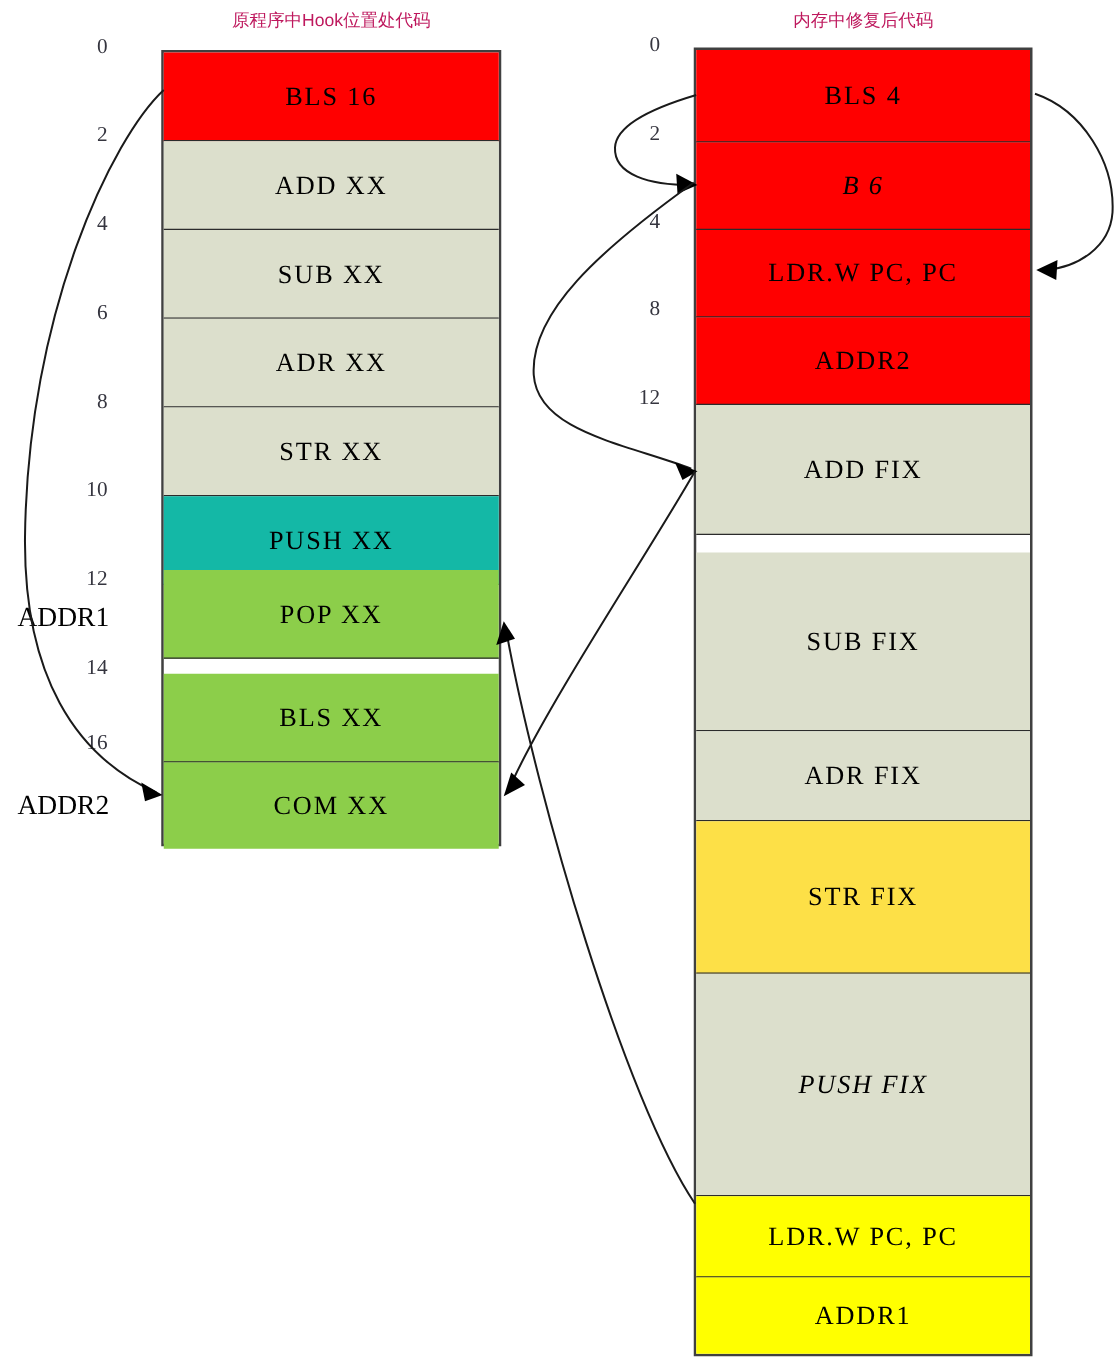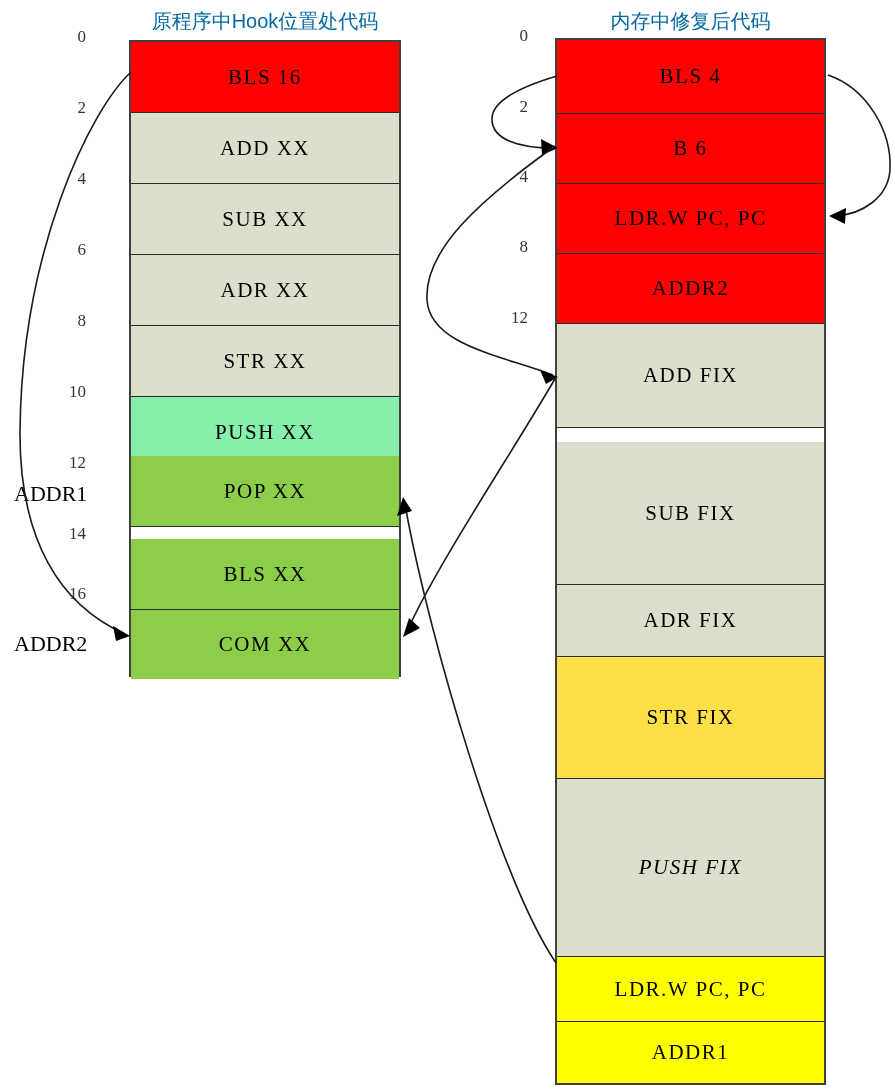--- a/index.html
+++ b/index.html
@@ -8,22 +8,22 @@
     background:#ffffff;
     font-family:"Liberation Serif", serif;
     position:relative;
     overflow:hidden;
   }
   #stage{position:absolute;left:0;top:0;width:895px;height:1092px;}
 
   .col-title{
     position:absolute;
     font-family:"Liberation Sans", sans-serif;
-    font-size:20px;
-    color:#0369a1;
+    font-size:14px;
+    color:#be185d;
     white-space:nowrap;
     text-align:center;
   }
 
   .memtable{
     position:absolute;
     border:2px solid #404040;
     box-sizing:border-box;
     padding-left:20px;
   }
@@ -98,21 +98,21 @@
       </div>
     <div class="memrow" style="top:142px;height:71px;width:268px;background:#dcdfcc;">
         <span>SUB XX</span>
       </div>
     <div class="memrow" style="top:213px;height:71px;width:268px;background:#dcdfcc;">
         <span>ADR XX</span>
       </div>
     <div class="memrow" style="top:284px;height:71px;width:268px;background:#dcdfcc;">
         <span>STR XX</span>
       </div>
-    <div class="memrow" style="top:355px;height:71px;width:268px;background:#86efac;">
+    <div class="memrow" style="top:355px;height:71px;width:268px;background:#14b8a6;">
         <span>PUSH XX</span>
       </div>
     <div class="memrow" style="top:414px;height:71px;width:268px;background:#8cce4a;">
         <span>POP XX</span>
       </div>
     <div class="memrow" style="top:497px;height:71px;width:268px;background:#8cce4a;">
         <span>BLS XX</span>
       </div>
     <div class="memrow last" style="top:568px;height:69px;width:268px;background:#8cce4a;">
         <span>COM XX</span>
@@ -122,21 +122,21 @@
   <div class="offlabel" style="left:500px;top:26px;width:28px;">0</div>
   <div class="offlabel" style="left:500px;top:97px;width:28px;">2</div>
   <div class="offlabel" style="left:500px;top:167px;width:28px;">4</div>
   <div class="offlabel" style="left:500px;top:237px;width:28px;">8</div>
   <div class="offlabel" style="left:493px;top:308px;width:35px;">12</div>
 
   <div class="memtable" id="right-table" style="left:555px;top:38px;width:271px;height:1047px;">
     <div class="memrow" style="top:0px;height:74px;width:267px;background:#ff0000;">
         <span>BLS 4</span>
       </div>
-    <div class="memrow" style="top:74px;height:70px;width:267px;background:#ff0000;">
+    <div class="memrow" style="top:74px;height:70px;width:267px;background:#ff0000;font-style:italic;">
         <span>B 6</span>
       </div>
     <div class="memrow" style="top:144px;height:70px;width:267px;background:#ff0000;">
         <span>LDR.W PC, PC</span>
       </div>
     <div class="memrow" style="top:214px;height:70px;width:267px;background:#ff0000;">
         <span>ADDR2</span>
       </div>
     <div class="memrow" style="top:284px;height:104px;width:267px;background:#dcdfcc;">
         <span>ADD FIX</span>

